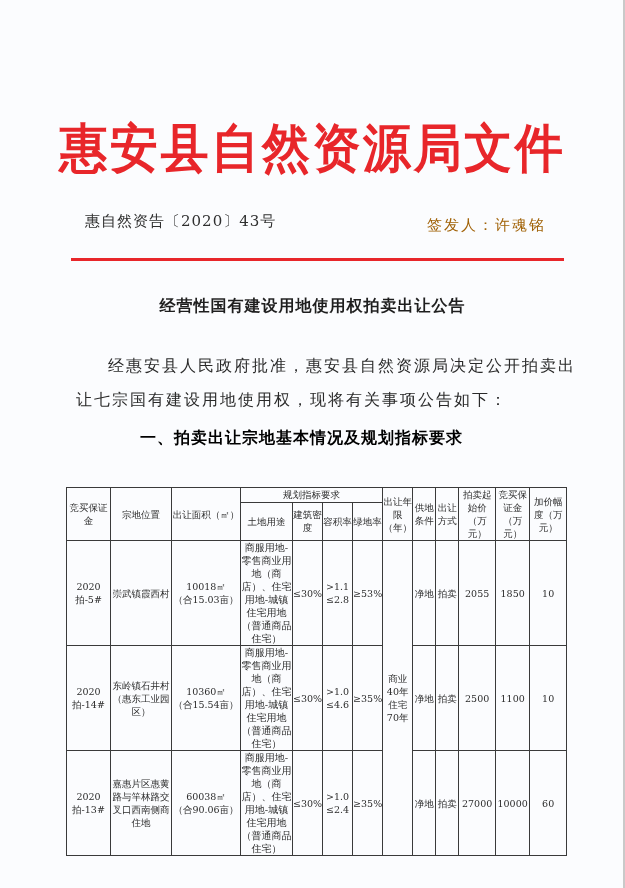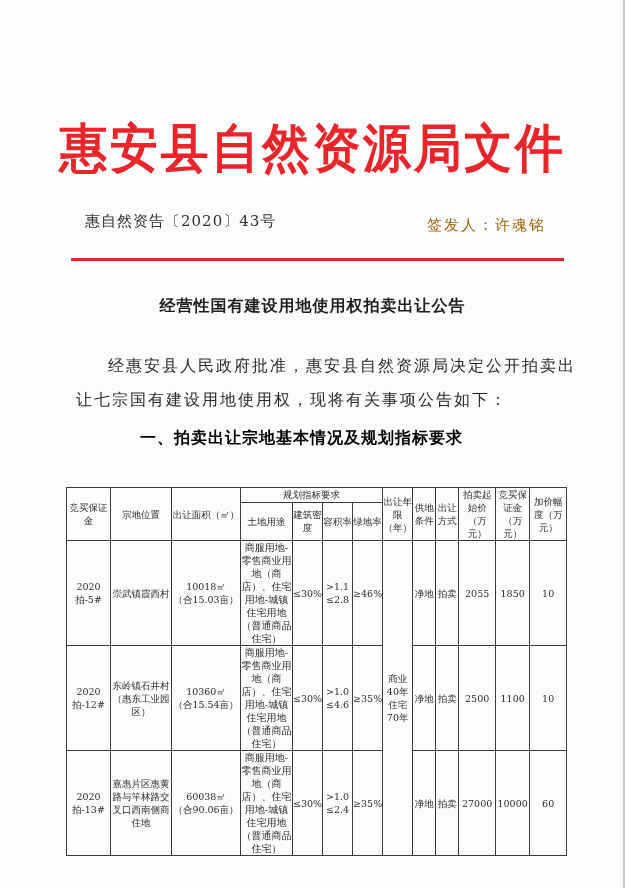--- a/index.html
+++ b/index.html
@@ -132,31 +132,31 @@
     <td>
           <div>10018㎡</div>
           <div>（合15.03亩）</div>
         </td>
     <td class="use">商服用地-零售商业用地（商店）、住宅用地-城镇住宅用地（普通商品住宅）</td>
     <td>≤30%</td>
     <td>
           <div>&gt;1.1</div>
           <div>≤2.8</div>
         </td>
-    <td>≥46%</td>
+    <td>≥53%</td>
     <td rowspan="3" style="padding:0 3px;">商业40年住宅70年</td>
     <td>净地</td>
     <td>拍卖</td>
     <td>2055</td>
     <td>1850</td>
     <td>10</td>
   </tr>
 
   <tr class="body-row">
-    <td>2020拍-12#</td>
+    <td>2020拍-14#</td>
     <td class="loc">东岭镇石井村（惠东工业园区）</td>
     <td>
           <div>10360㎡</div>
           <div>（合15.54亩）</div>
         </td>
     <td class="use">商服用地-零售商业用地（商店）、住宅用地-城镇住宅用地（普通商品住宅）</td>
     <td>≤30%</td>
     <td>
           <div>&gt;1.0</div>
           <div>≤4.6</div>

